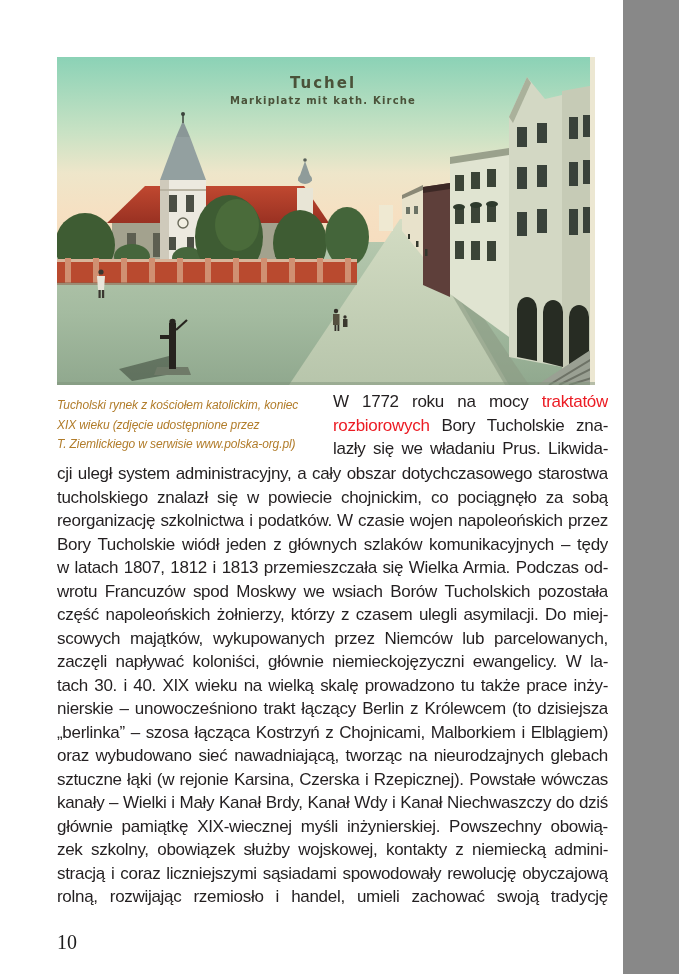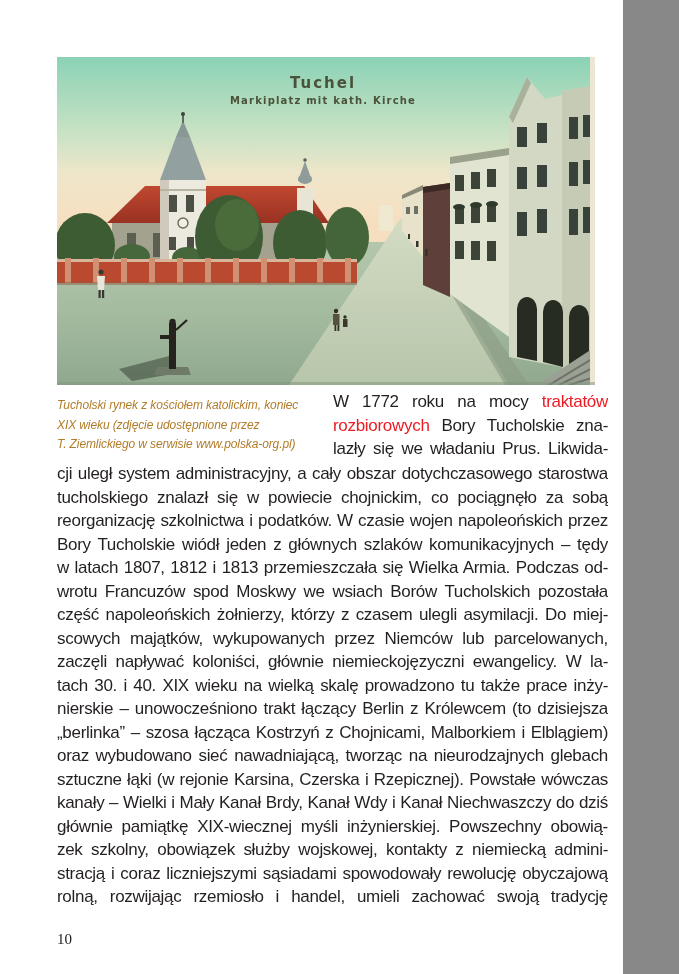--- a/index.html
+++ b/index.html
@@ -38,21 +38,21 @@
     font-size:17px;letter-spacing:-0.3px;
     color:var(--c-text,#231f20);
     text-align:justify;text-align-last:justify;
     overflow:hidden;white-space:normal;
   }
   .tline .red{color:var(--c-accent,#ec1c24);}
   
   .pagenum{
     position:absolute;left:57px;top:931px;
     font-family:"Liberation Serif","DejaVu Serif",serif;
-    font-size:15px;color:#1c1c1c;
+    font-size:20px;color:#1c1c1c;
   }
 </style>
 </head>
 <body>
 
 <div class="page">
 
   <div class="postcard">
     <svg viewBox="0 0 538 328" xmlns="http://www.w3.org/2000/svg">
       <defs>

